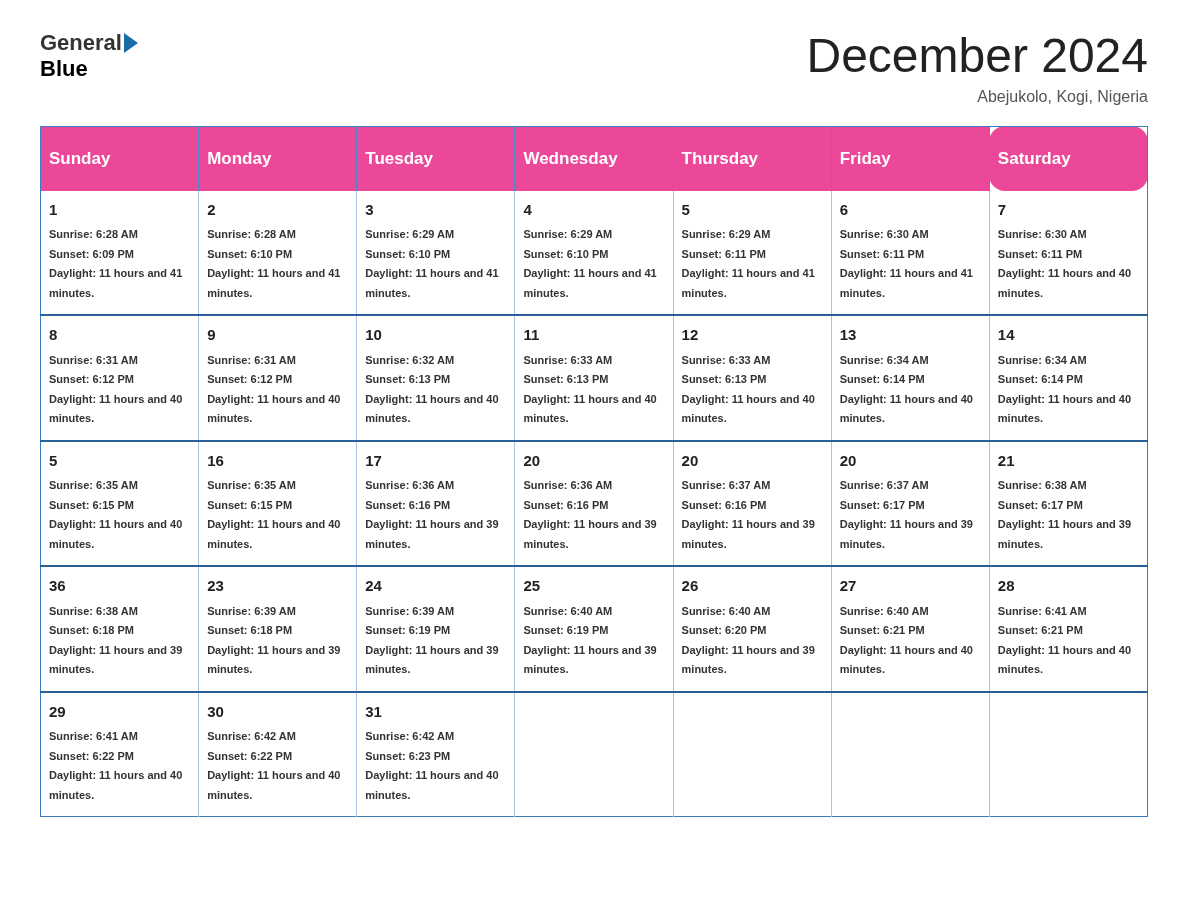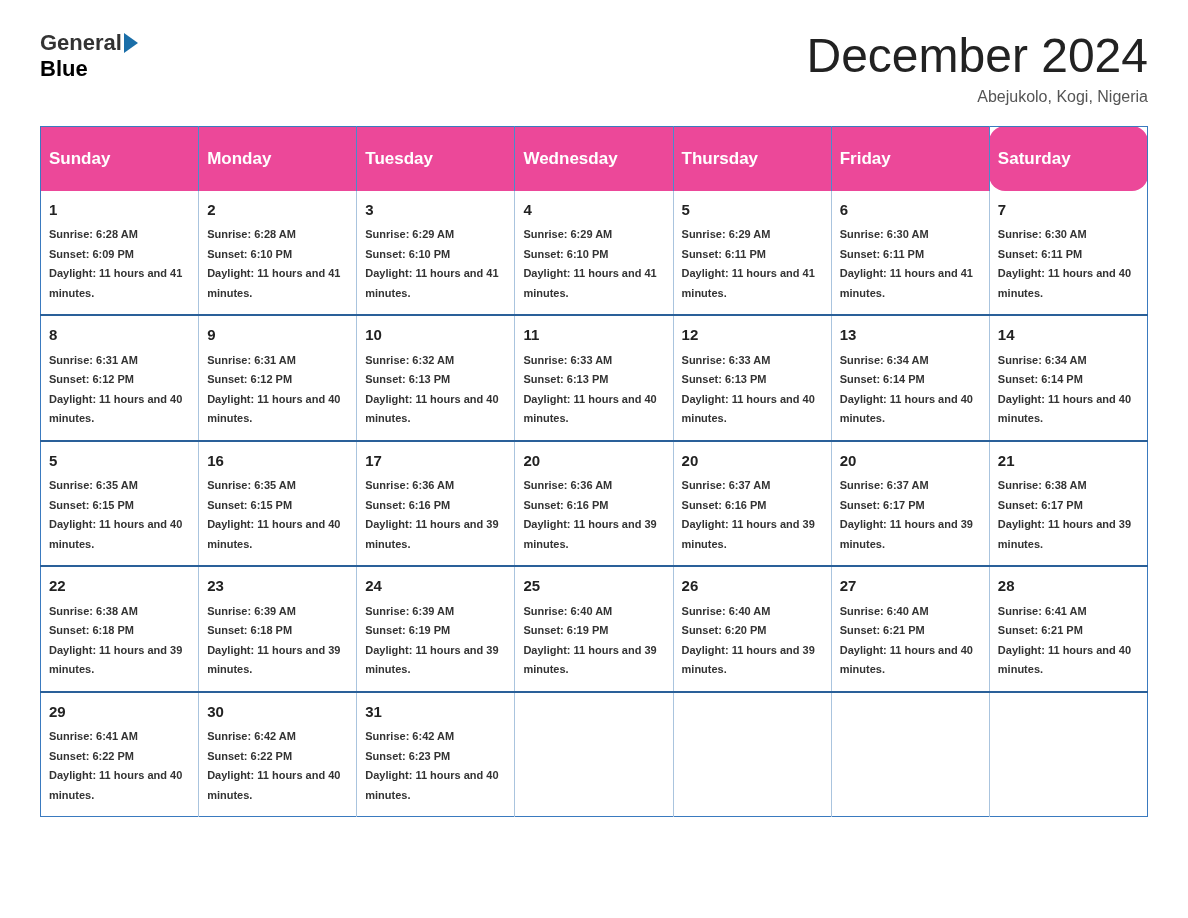--- a/index.html
+++ b/index.html
@@ -179,21 +179,21 @@
         <td><span class="day-number">20</span>
 <span class="day-info">Sunrise: 6:36 AM<br>Sunset: 6:16 PM<br>Daylight: 11 hours and 39 minutes.</span></td>
         <td><span class="day-number">20</span>
 <span class="day-info">Sunrise: 6:37 AM<br>Sunset: 6:16 PM<br>Daylight: 11 hours and 39 minutes.</span></td>
         <td><span class="day-number">20</span>
 <span class="day-info">Sunrise: 6:37 AM<br>Sunset: 6:17 PM<br>Daylight: 11 hours and 39 minutes.</span></td>
         <td><span class="day-number">21</span>
 <span class="day-info">Sunrise: 6:38 AM<br>Sunset: 6:17 PM<br>Daylight: 11 hours and 39 minutes.</span></td>
       </tr>
       <tr>
-        <td><span class="day-number">22</span>
+        <td><span class="day-number">36</span>
 <span class="day-info">Sunrise: 6:38 AM<br>Sunset: 6:18 PM<br>Daylight: 11 hours and 39 minutes.</span></td>
         <td><span class="day-number">23</span>
 <span class="day-info">Sunrise: 6:39 AM<br>Sunset: 6:18 PM<br>Daylight: 11 hours and 39 minutes.</span></td>
         <td><span class="day-number">24</span>
 <span class="day-info">Sunrise: 6:39 AM<br>Sunset: 6:19 PM<br>Daylight: 11 hours and 39 minutes.</span></td>
         <td><span class="day-number">25</span>
 <span class="day-info">Sunrise: 6:40 AM<br>Sunset: 6:19 PM<br>Daylight: 11 hours and 39 minutes.</span></td>
         <td><span class="day-number">26</span>
 <span class="day-info">Sunrise: 6:40 AM<br>Sunset: 6:20 PM<br>Daylight: 11 hours and 39 minutes.</span></td>
         <td><span class="day-number">27</span>

